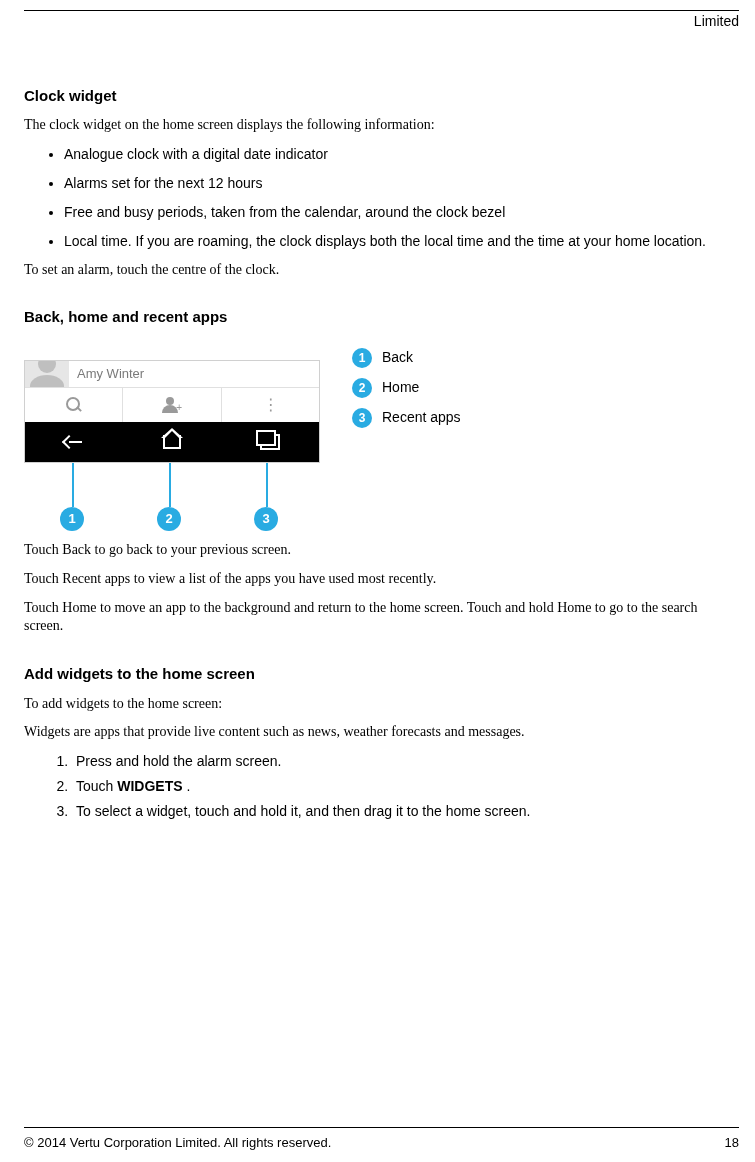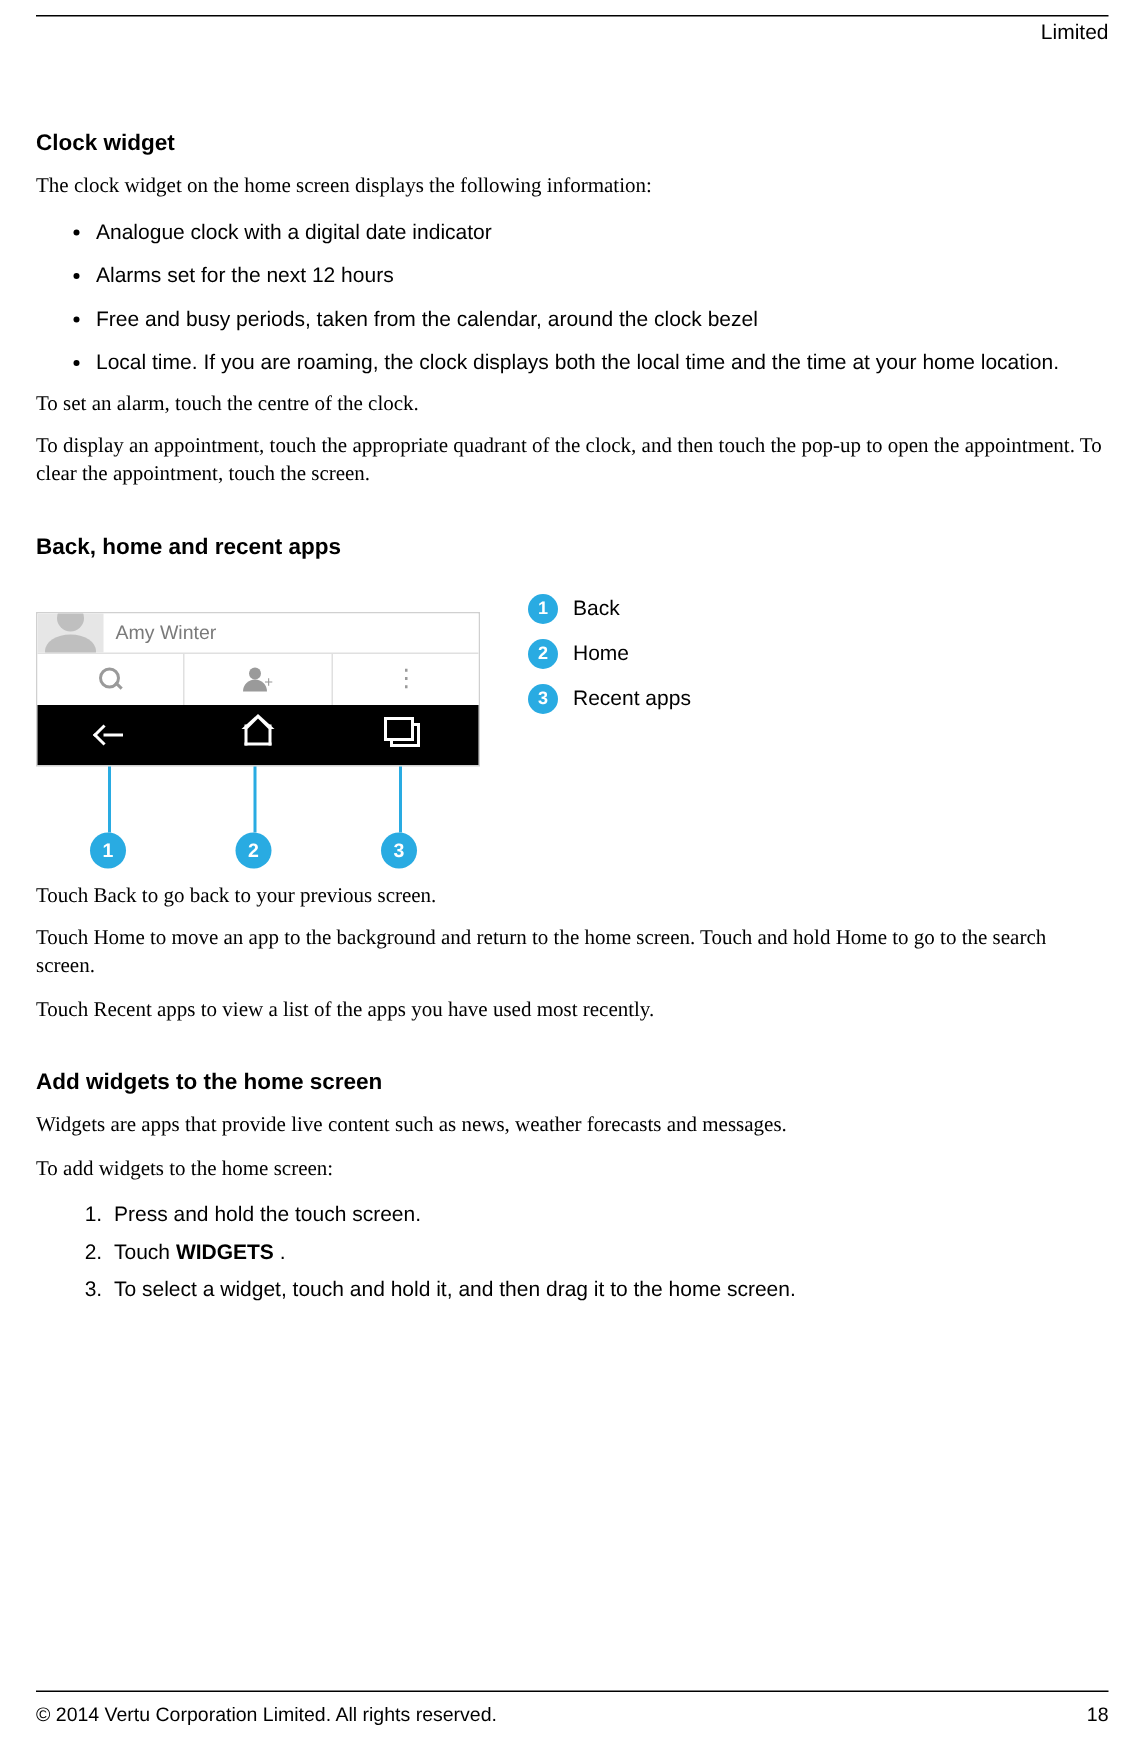--- a/index.html
+++ b/index.html
@@ -301,21 +301,20 @@
 
     <h2 class="section first">Clock widget</h2>
     <p>The clock widget on the home screen displays the following information:</p>
     <ul class="bullets">
       <li>Analogue clock with a digital date indicator</li>
       <li>Alarms set for the next 12 hours</li>
       <li>Free and busy periods, taken from the calendar, around the clock bezel</li>
       <li>Local time. If you are roaming, the clock displays both the local time and the time at your home location.</li>
     </ul>
     <p>To set an alarm, touch the centre of the clock.</p>
-    <p>To display an appointment, touch the appropriate quadrant of the clock, and then touch the pop-up to open the appointment. To clear the appointment, touch the screen.</p>
 
     <h2 class="section">Back, home and recent apps</h2>
 
     <div class="diagram-row">
       <div class="diagram-col">
 
         <div style="height:18px"></div>
 
         <div class="phone">
           <div class="contact-row">
@@ -374,28 +373,28 @@
           <span>Home</span>
         </div>
         <div class="legend-item">
           <div class="num-badge">3</div>
           <span>Recent apps</span>
         </div>
       </div>
     </div>
 
     <p>Touch Back to go back to your previous screen.</p>
+    <p>Touch Recent apps to view a list of the apps you have used most recently.</p>
     <p>Touch Home to move an app to the background and return to the home screen. Touch and hold Home to go to the search screen.</p>
-    <p>Touch Recent apps to view a list of the apps you have used most recently.</p>
 
     <h2 class="section">Add widgets to the home screen</h2>
+    <p>To add widgets to the home screen:</p>
     <p>Widgets are apps that provide live content such as news, weather forecasts and messages.</p>
-    <p>To add widgets to the home screen:</p>
     <ol class="steps">
-      <li>Press and hold the touch screen.</li>
+      <li>Press and hold the alarm screen.</li>
       <li><span>Touch </span><span class="bold-inline">  WIDGETS </span><span>.</span></li>
       <li>To select a widget, touch and hold it, and then drag it to the home screen.</li>
     </ol>
 
   </div>
 
   <div class="footer">
     <span>© 2014 Vertu Corporation Limited. All rights reserved.</span>
     <span>18</span>
   </div>

